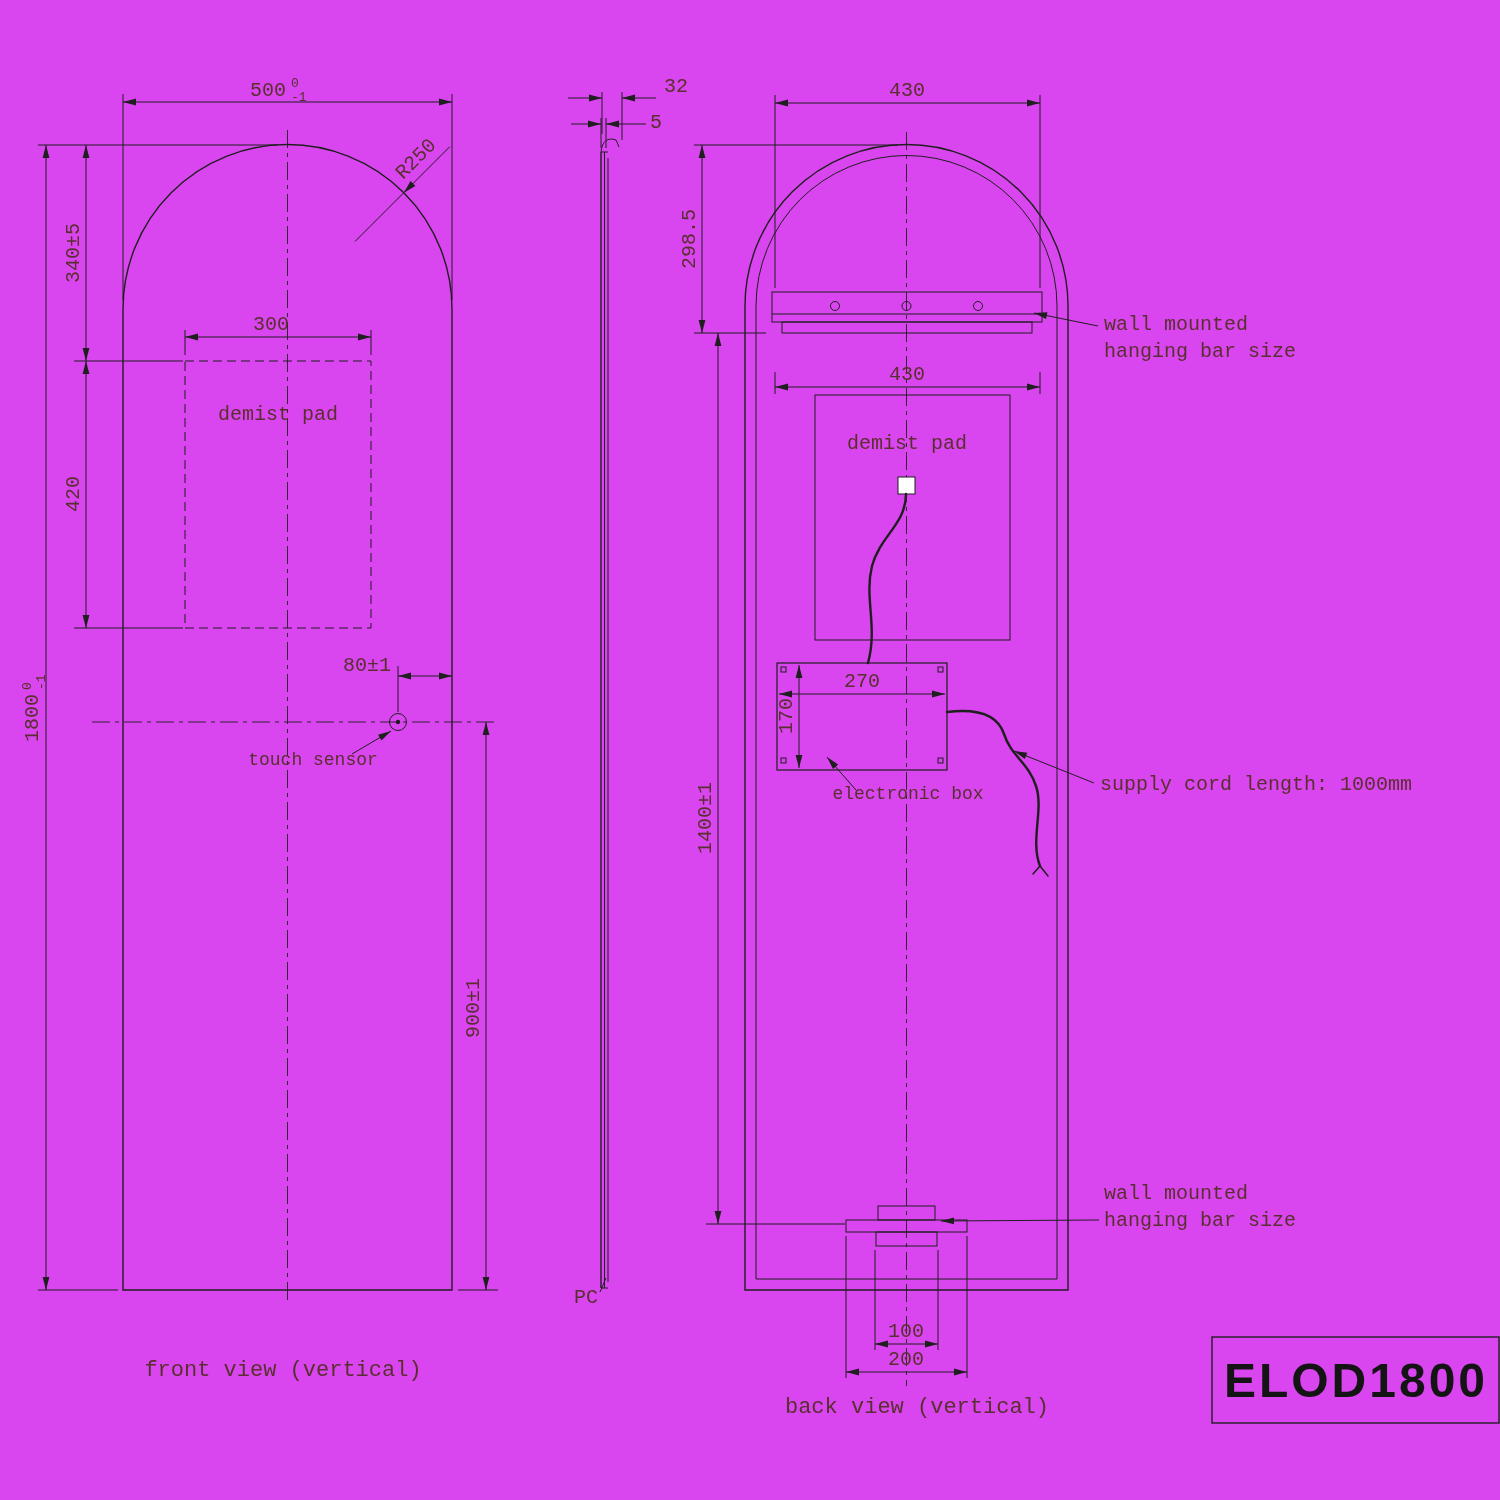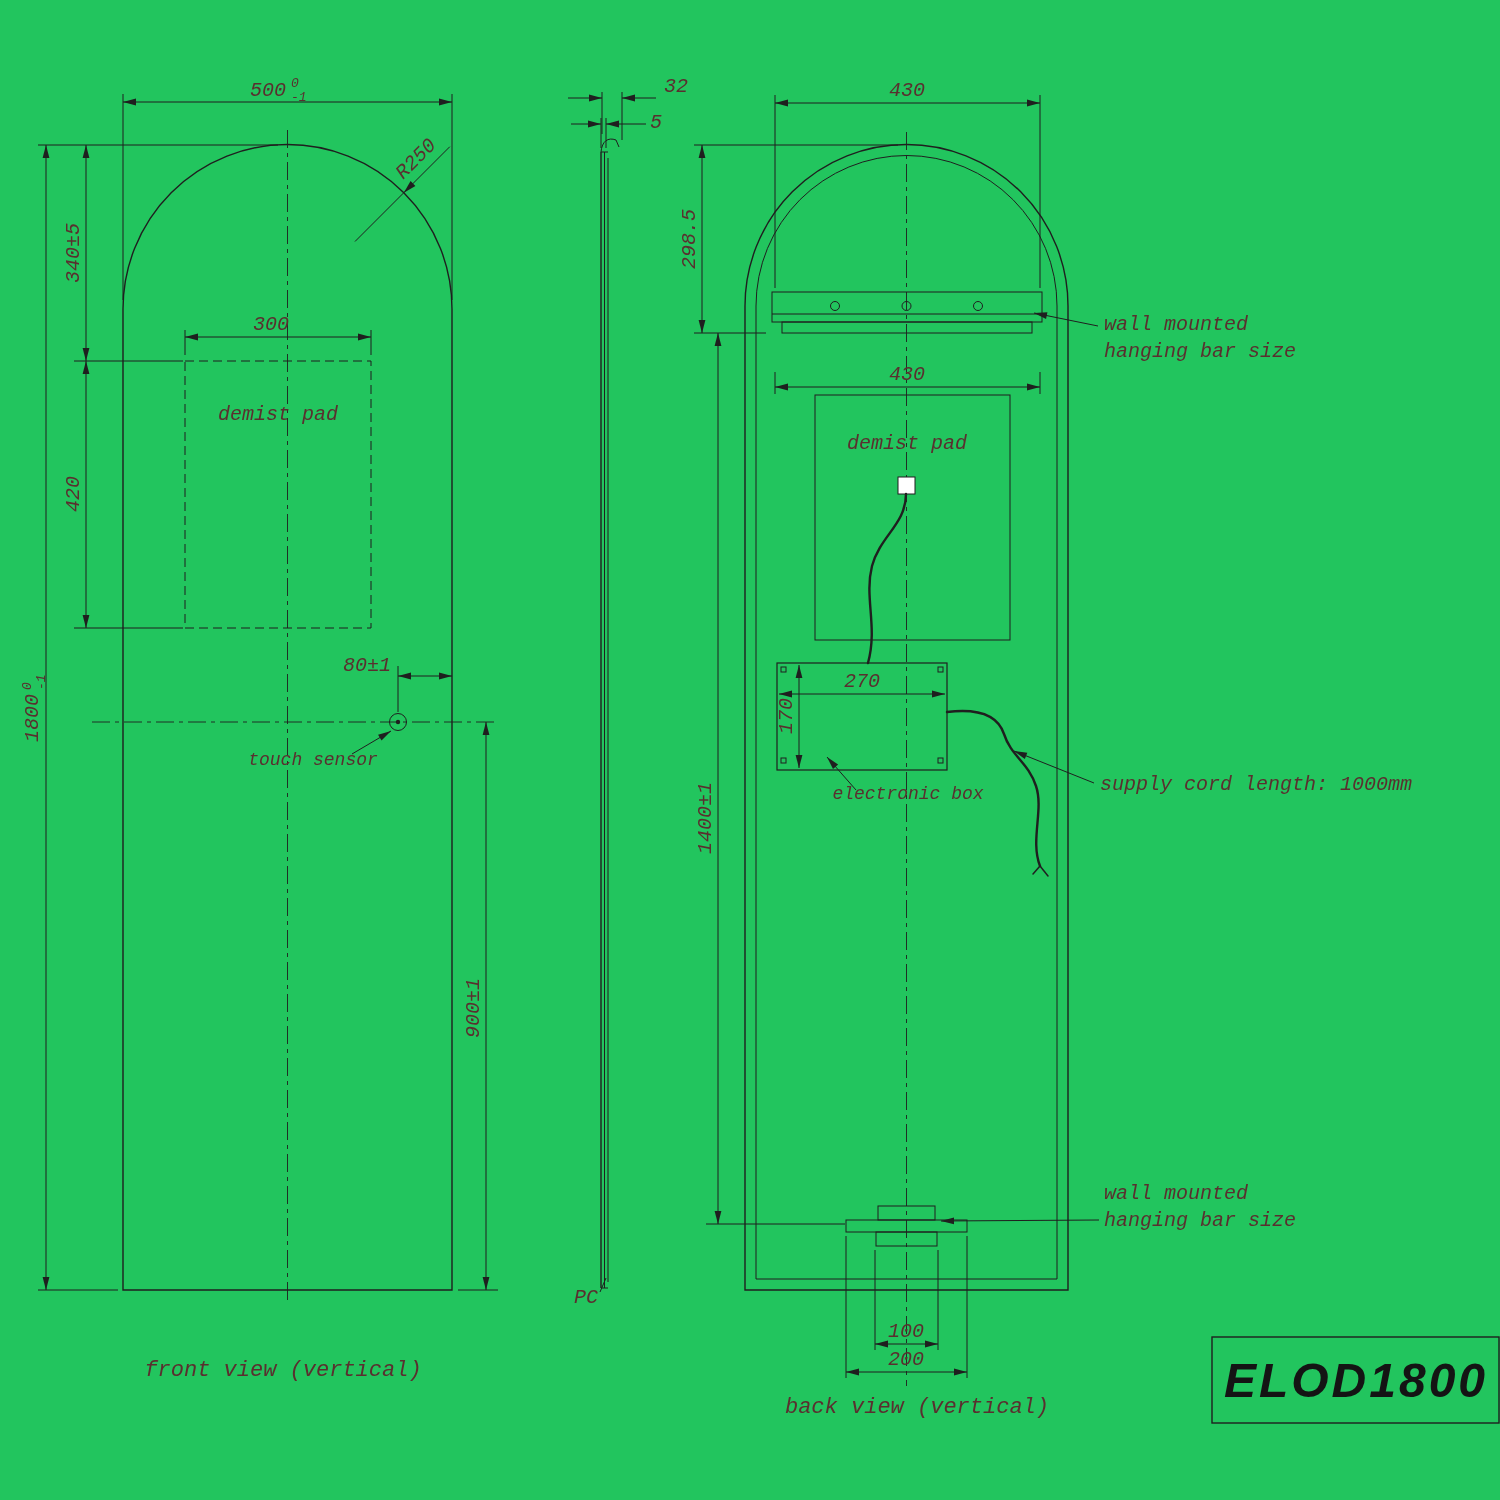--- a/index.html
+++ b/index.html
@@ -1,17 +1,17 @@
 <!DOCTYPE html>
 <html style="--line: #1f1f1f; --text: #5a2f2f; --title: #141414;"><head>
 <meta charset="utf-8">
 <style>
   :root { --line:#1f1f1f; --text:#5a2f2f; --title:#141414; }
   html,body { margin:0; padding:0; background:#ffffff; }
-  .stage { width:1500px; height:1500px; position:relative; background:#22c55e;font-style:italic; }
+  .stage { width:1500px; height:1500px; position:relative; background:#d946ef; }
   svg text {
     font-family:"Liberation Mono","DejaVu Sans Mono",monospace;
     fill:var(--text);
   }
   .d  { font-size:20px; }          
   .tol{ font-size:13px; }          
   .lb { font-size:20px; }          
   .sm { font-size:18px; }
   .cap{ font-size:22px; }          
   .model {

